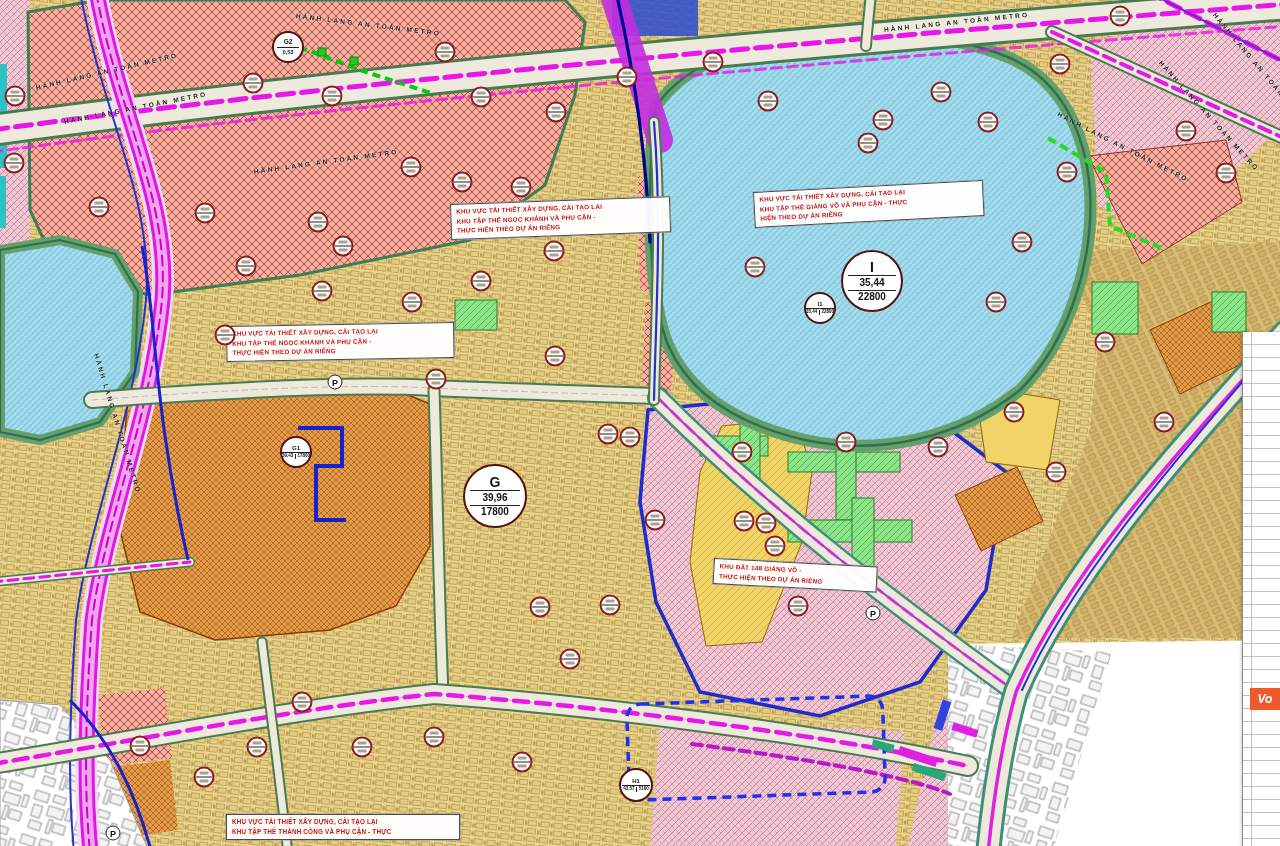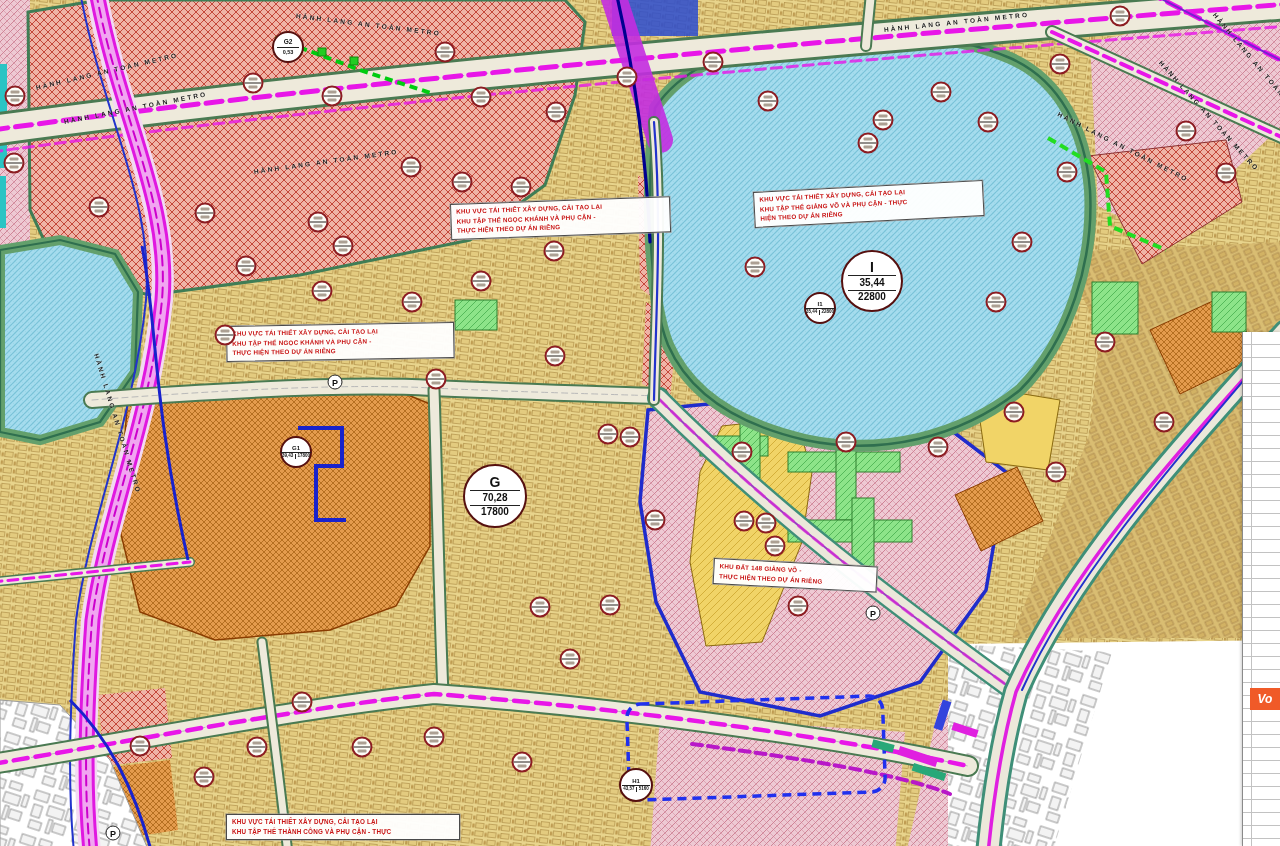--- a/index.html
+++ b/index.html
@@ -511,21 +511,21 @@
   </div>
   <div class="marker md" style="left:820px;top:308px;width:32px;height:32px;">
     <span class="mid">I1</span>
     <span class="mrow">
           <span class="mval">35,44</span>
           <span class="marea">22800</span>
         </span>
   </div>
   <div class="marker lg" style="left:495px;top:496px;width:64px;height:64px;">
     <span class="mid">G</span>
-    <span class="mval">70,28</span>
+    <span class="mval">39,96</span>
     <span class="marea">17800</span>
   </div>
   <div class="marker md" style="left:296px;top:452px;width:32px;height:32px;">
     <span class="mid">G1</span>
     <span class="mrow">
           <span class="mval">39,43</span>
           <span class="marea">17800</span>
         </span>
   </div>
   <div class="marker md" style="left:636px;top:785px;width:34px;height:34px;">

